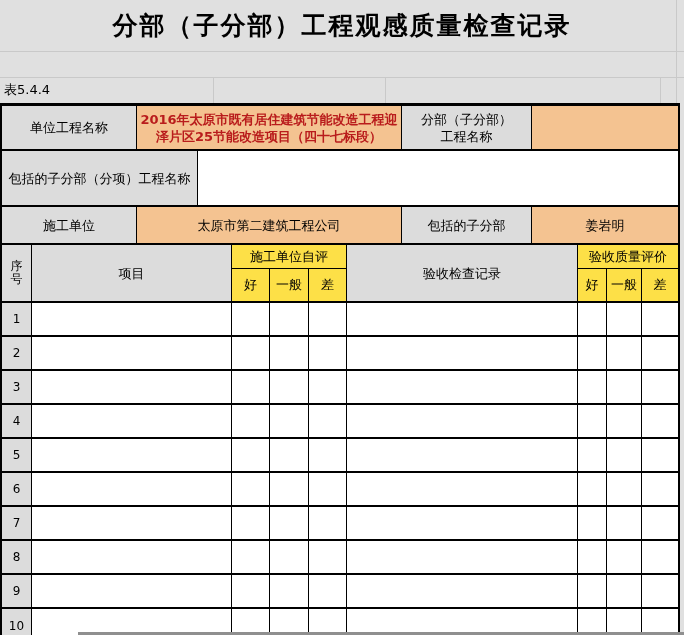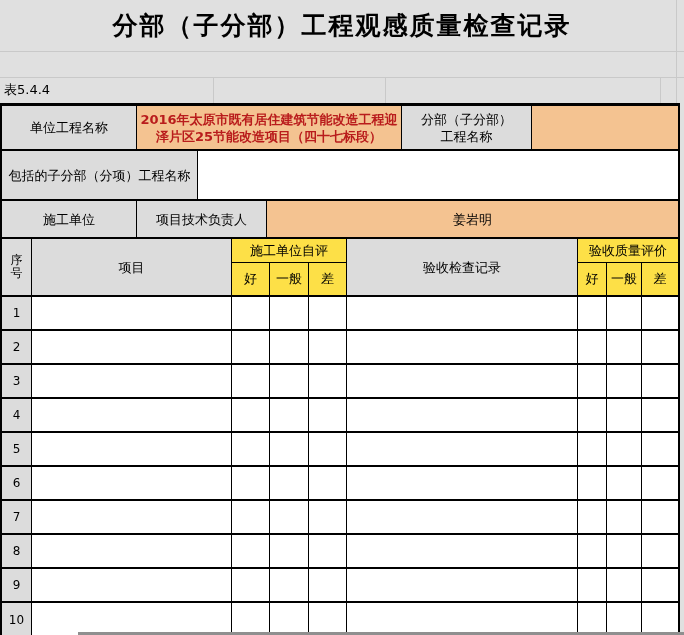--- a/index.html
+++ b/index.html
@@ -29,21 +29,21 @@
     display:flex; align-items:center; justify-content:center;
     font-size:13px; text-align:center; overflow:hidden; line-height:17px;
   }
   .c.last { border-right:none; }
   .gray   { background:#dcdcdc; }
   .orange { background:#f4c391; }
   .white  { background:#ffffff; }
   .redtext { color:#b91c1c; font-weight:bold; }
 
   
-  .rowA { height:45px; } .rowB { height:50px;gap:21px; } .rowC { height:38px; }
+  .rowA { height:45px; } .rowB { height:56px;gap:21px; } .rowC { height:38px; }
   .w135 { flex:0 0 135px; } .w265 { flex:0 0 265px; } .w130 { flex:0 0 130px; padding:0 14px;text-align:center; }
   .w196 { flex:0 0 196px; } .fill { flex:1 1 auto; }
 
   
   .rowH { height:58px; }
   .hc { background:#dcdcdc; }
   .w30 { flex:0 0 30px; } .w200 { flex:0 0 200px; } .w231 { flex:0 0 231px; }
   .grp { display:flex; flex-direction:column; box-sizing:border-box; border-right:1px solid #000; background:#fde047; }
   .g-self { flex:0 0 115px; } .g-qual { flex:1 1 auto; border-right:none; }
   .grp-top { flex:0 0 23px; border-bottom:1px solid #000; display:flex; align-items:center; justify-content:center; font-size:13px; }
@@ -86,21 +86,22 @@
       <div class="c fill orange last"></div>
     </div>
 
     <div class="row rowB">
       <div class="c w196 gray">包括的子分部（分项）工程名称</div>
       <div class="c fill white last"></div>
     </div>
 
     <div class="row rowC">
       <div class="c w135 gray">施工单位</div>
-      <div class="c w130 gray">项目技术负责人</div>
+      <div class="c w265 orange">太原市第二建筑工程公司</div>
+      <div class="c w130 gray">包括的子分部</div>
       <div class="c fill orange last">姜岩明</div>
     </div>
 
     <div class="row rowH">
       <div class="c w30 hc vert">
         <span>序</span>
         <span>号</span>
       </div>
       <div class="c w200 hc">项目</div>
       <div class="grp g-self">

